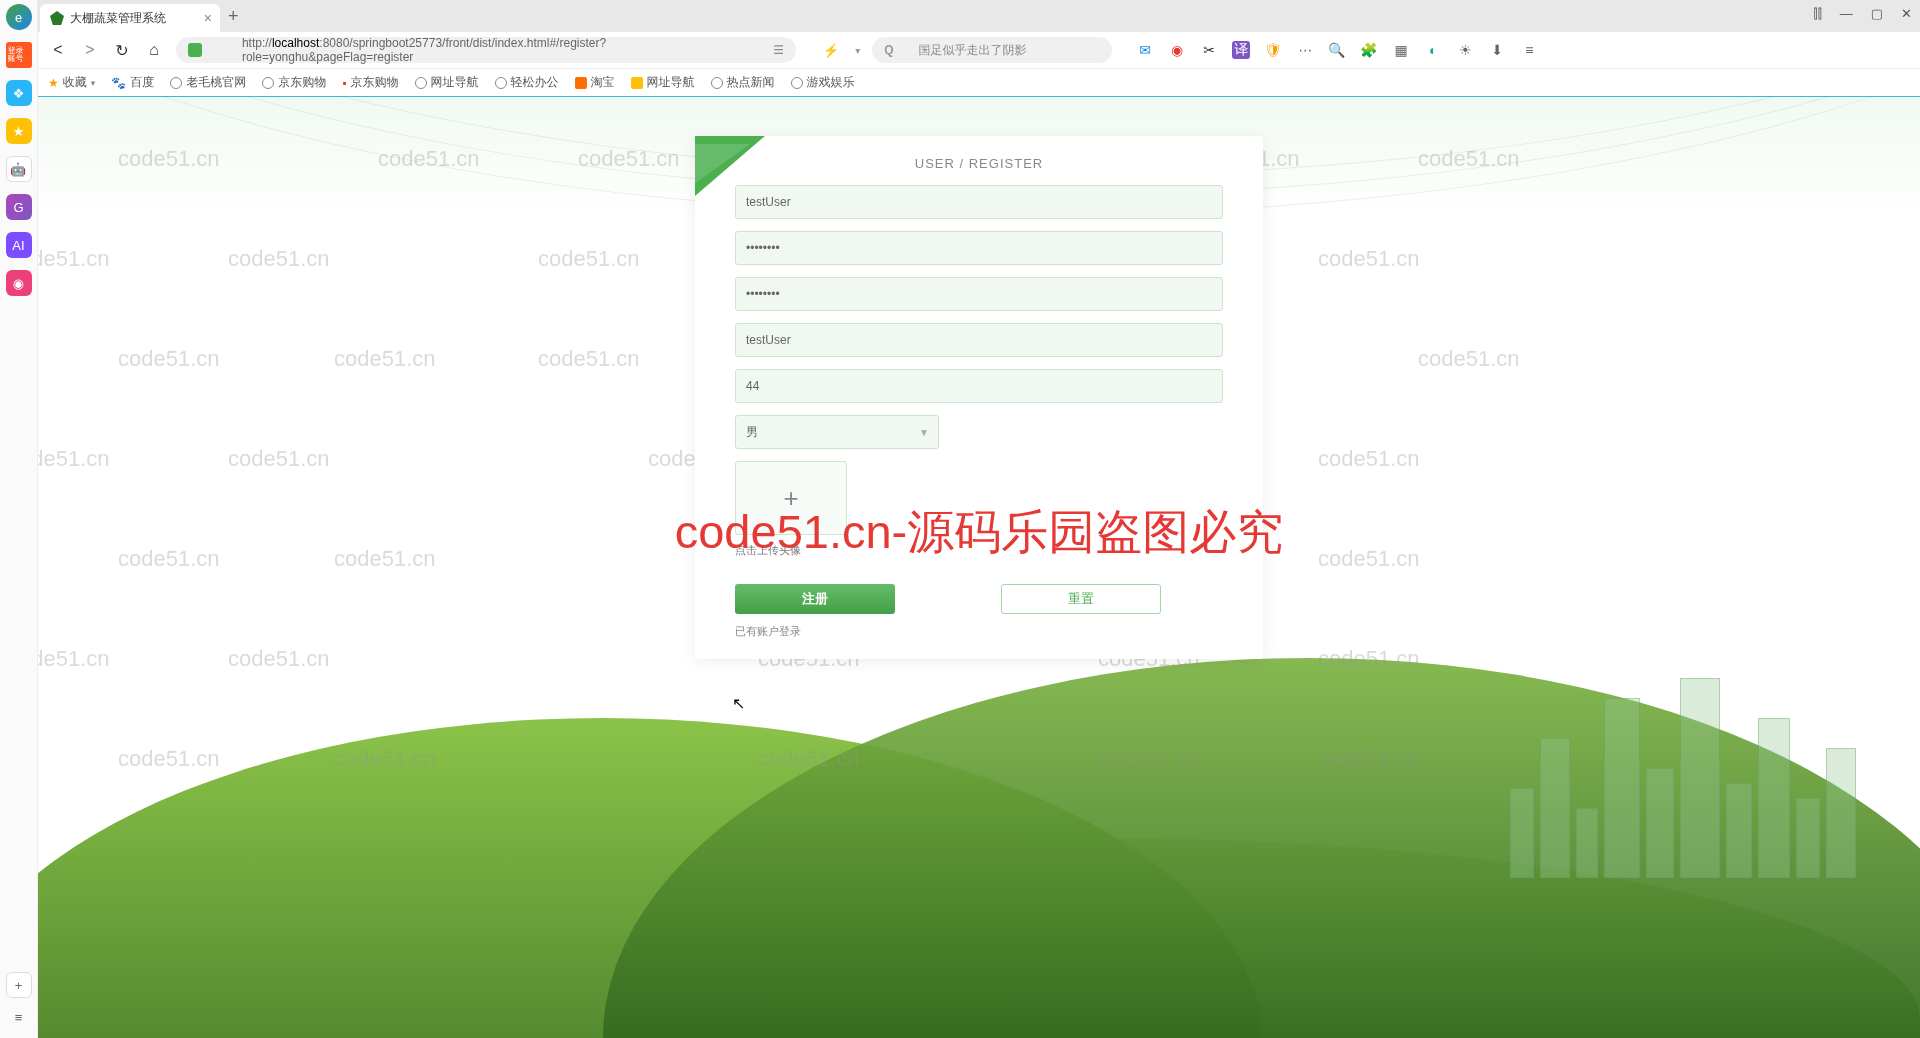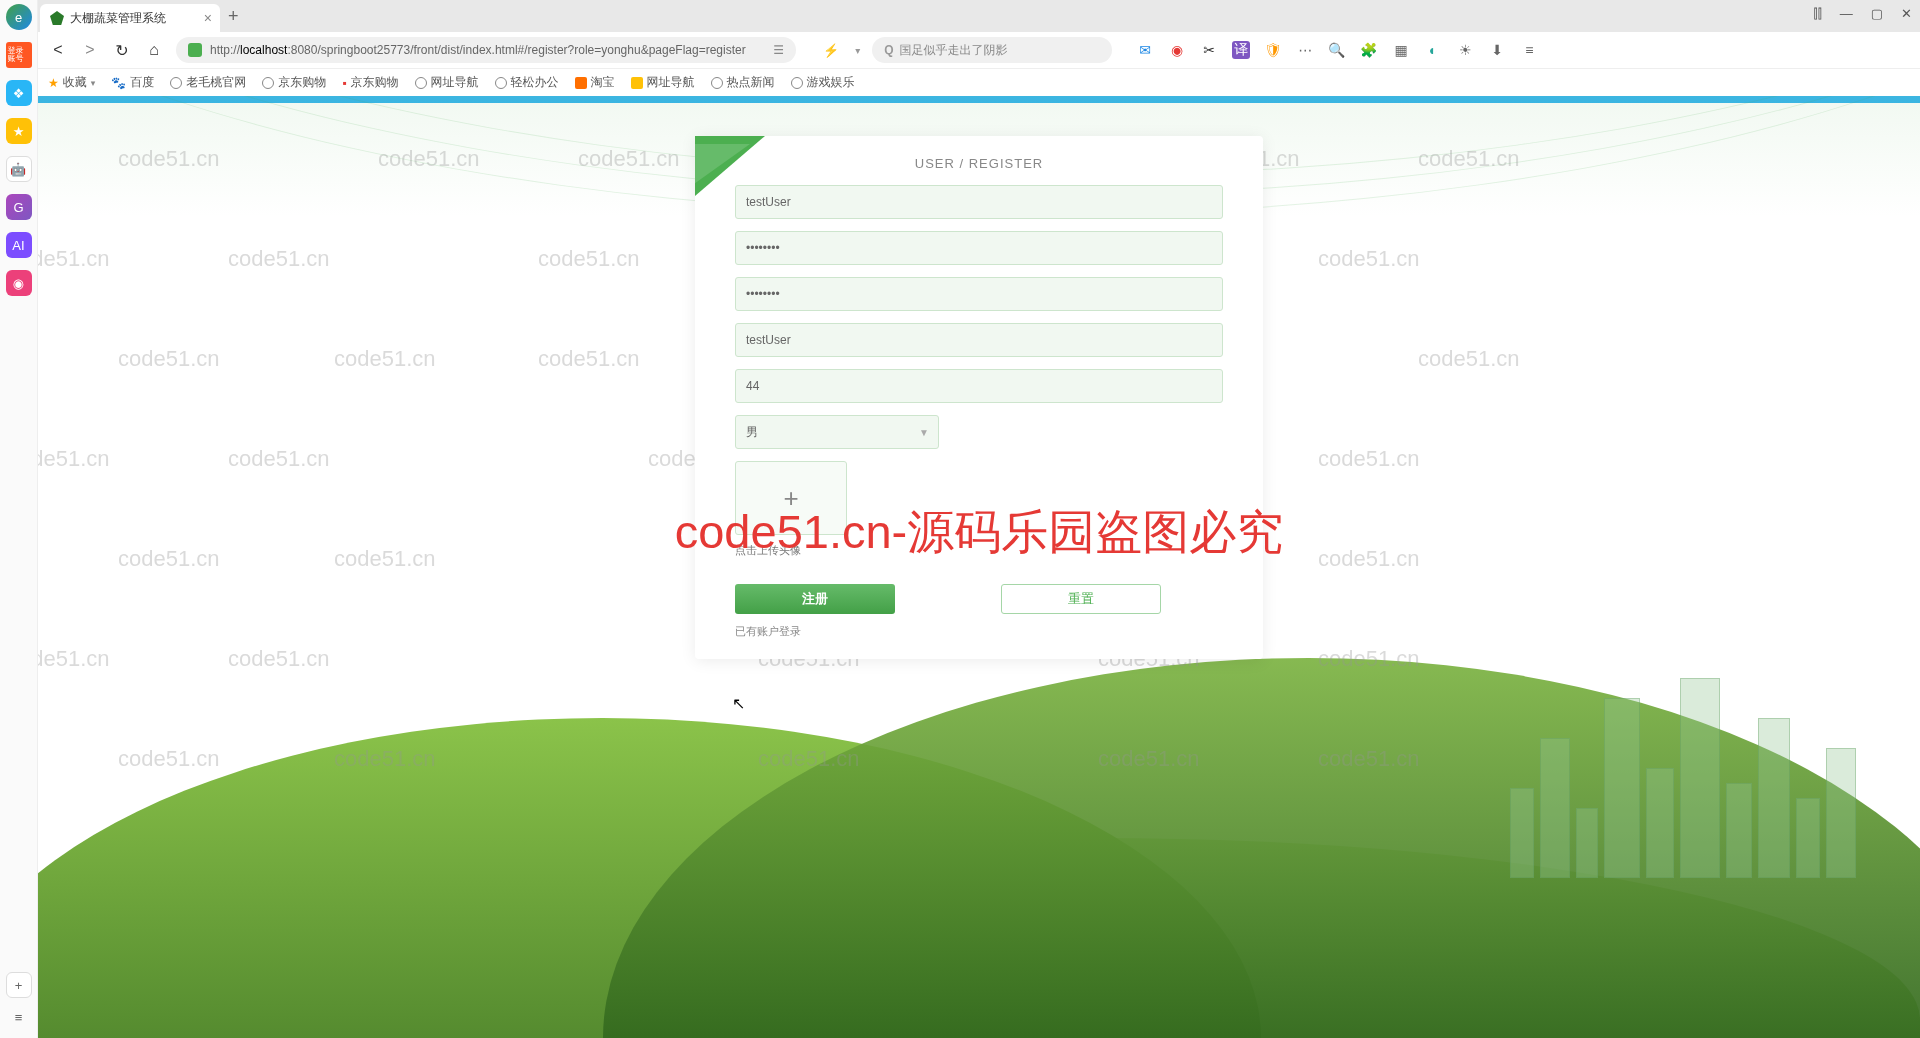--- a/index.html
+++ b/index.html
@@ -1,38 +1,38 @@
 <!DOCTYPE html>
 <html><head>
   <meta charset="utf-8">
   <style>
     * { margin: 0; padding: 0; box-sizing: border-box; }
     body { font-family: "Microsoft YaHei", Arial, sans-serif; background: #fff; overflow: hidden; width: 1920px; height: 1038px; position: relative; }
     
     
-    .browser-chrome { background: #f5f5f5; border-bottom: 7px solid #0ea5e9; }
+    .browser-chrome { background: #f5f5f5; border-bottom: 1px solid #0ea5e9; }
     .tab-bar { display: flex; align-items: center; height: 32px; padding-left: 40px; background: #e8e8e8; }
     .tab { display: flex; align-items: center; background: #fff; height: 28px; padding: 0 30px 0 10px; border-radius: 6px 6px 0 0; font-size: 12px; color: #333; position: relative; min-width: 180px; margin-top: 4px; }
     .tab-icon { width: 14px; height: 14px; background: #2a7a2a; margin-right: 6px; display: inline-block; clip-path: polygon(50% 0, 100% 35%, 80% 100%, 20% 100%, 0 35%); }
     .tab-close { position: absolute; right: 8px; color: #888; font-size: 14px; cursor: pointer; }
     .new-tab { margin-left: 8px; color: #666; font-size: 18px; cursor: pointer; }
     .window-controls { position: absolute; right: 8px; top: 6px; display: flex; gap: 18px; color: #555; font-size: 13px; }
     .window-controls span { cursor: pointer; }
     
     .nav-bar { display: flex; align-items: center; height: 36px; padding: 0 10px 0 48px; gap: 12px; background: #fff; }
     .nav-btn { color: #888; font-size: 16px; cursor: pointer; width: 20px; text-align: center; }
     .nav-btn.active { color: #333; }
     .url-wrap { flex: 1; display: flex; align-items: center; background: #f0f0f0; border-radius: 14px; height: 26px; padding: 0 12px; font-size: 12px; max-width: 620px; }
     .shield-icon { width: 14px; height: 14px; background: #4caf50; border-radius: 3px; margin-right: 8px; }
-    .url-text { color: #666; }
+    .url-text { color: #666; margin-left: 32px; }
     .url-text .host { color: #000; font-weight: 500; }
     .url-right-icons { margin-left: auto; display: flex; gap: 8px; color: #888; font-size: 12px; }
     .lightning { color: #4caf50; margin-left: 15px; font-size: 13px; }
     .chevd { margin-left: 4px; color: #999; font-size: 10px; }
-    .search-wrap { display: flex; align-items: center; background: #f0f0f0; border-radius: 14px; height: 26px; padding: 0 12px; font-size: 12px; width: 240px; color: #888; }
+    .search-wrap { display: flex; align-items: center; background: #f0f0f0; border-radius: 14px; height: 26px; padding: 0 12px; font-size: 12px; width: 240px; color: #888; gap: 19px; }
     .search-icon-q::before { content: "Q"; font-weight: bold; margin-right: 6px; color: #999; }
     .right-icons { display: flex; gap: 14px; margin-left: 12px; align-items: center; }
     .right-icons span { width: 18px; height: 18px; display: flex; align-items: center; justify-content: center; font-size: 14px; cursor: pointer; }
     .ic-mail { color: #1e88e5; }
     .ic-weibo { color: #e53935; }
     .ic-cut { color: #333; }
     .ic-trans { background: #7e57c2; color: #fff; font-size: 10px; border-radius: 3px; }
     .ic-shield { color: #ff9800; }
     .ic-dots { color: #666; }
     .ic-zoom { color: #666; }

